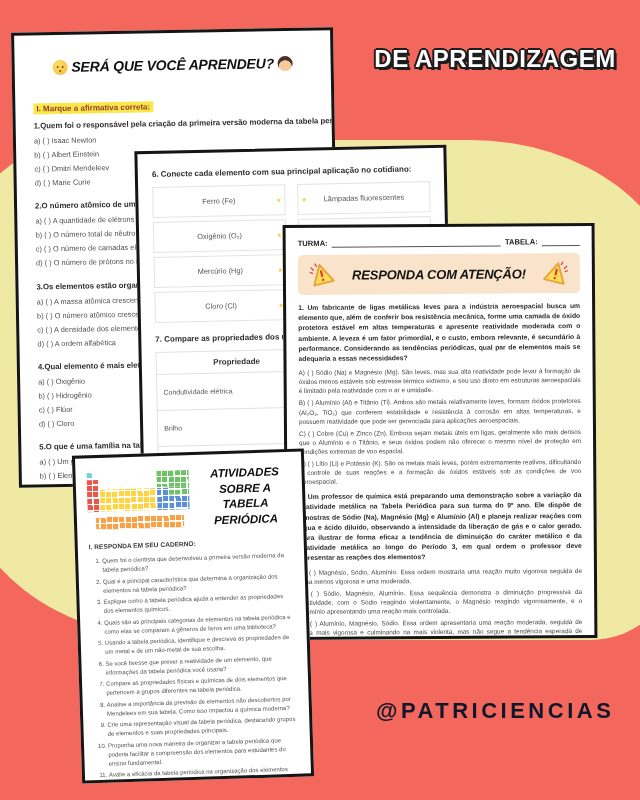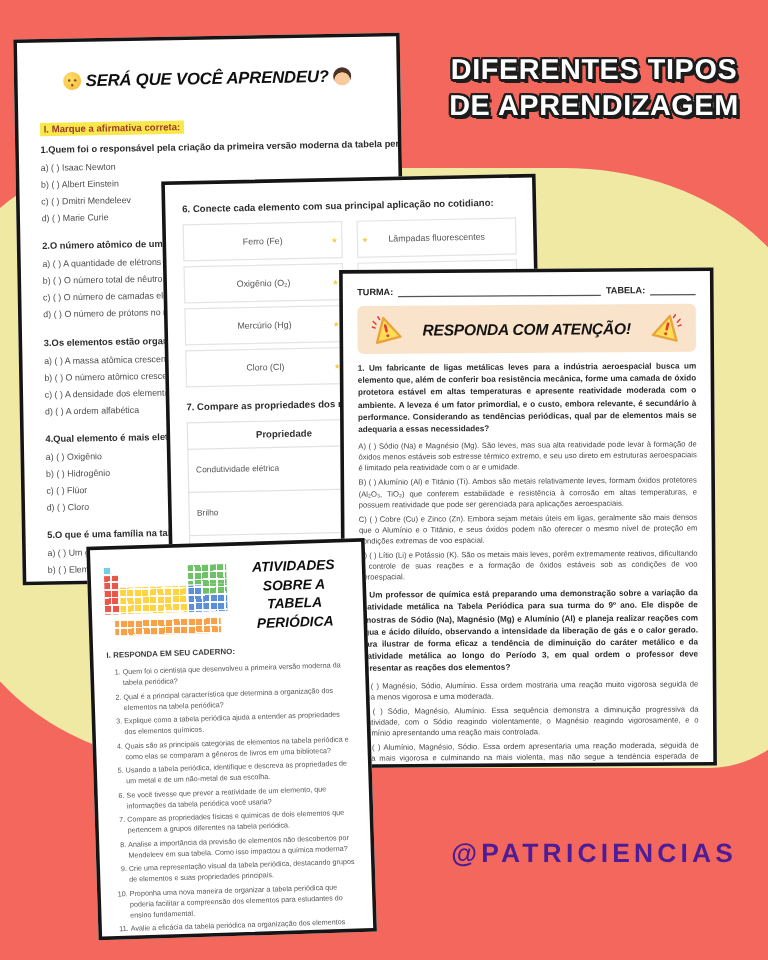--- a/index.html
+++ b/index.html
@@ -11,21 +11,21 @@
   .blob { position:absolute; left:-40px; top:140px; width:720px; height:500px;
           background:#F0E9A4; z-index:0;
           border-radius:130px 210px 90px 220px / 120px 160px 90px 170px; }
 
   
   .headline { position:absolute; left:350px; top:44px; width:290px; text-align:center; z-index:5; }
   .headline div { color:#fff; font-weight:800; font-size:24px; line-height:1.24; letter-spacing:.5px;
     text-shadow:2px 0 0 #1d1d1d,-2px 0 0 #1d1d1d,0 2px 0 #1d1d1d,0 -2px 0 #1d1d1d,
       1.5px 1.5px 0 #1d1d1d,-1.5px 1.5px 0 #1d1d1d,1.5px -1.5px 0 #1d1d1d,-1.5px -1.5px 0 #1d1d1d,3px 3px 0 #1d1d1d; }
 
-  .handle { position:absolute; left:376px; top:698px; z-index:5; color:#4c1d95; font-weight:700;
+  .handle { position:absolute; left:376px; top:698px; z-index:5; color:#0f172a; font-weight:700;
             font-size:22px; letter-spacing:3.5px; }
 
   
   .page { position:absolute; background:#fff; border:3px solid #151515; overflow:hidden; }
   .page1 { left:15px;  top:30px;  width:322px; height:455px; z-index:1; transform:rotate(-1deg);   padding:24px 18px; }
   .page2 { left:138px; top:148px; width:312px; height:352px; z-index:2; transform:rotate(-1.2deg); padding:16px 14px; }
   .page3 { left:284px; top:224px; width:312px; height:415px; z-index:3; transform:rotate(-0.4deg); padding:11px 12px; }
   .page4 { left:77px;  top:452px; width:232px; height:328px; z-index:4; transform:rotate(-1.8deg); padding:12px 11px; }
 
   
@@ -91,21 +91,20 @@
   .p4-list { padding-left:13px; }
   .p4-list li { font-size:6px; color:#555; line-height:1.5; margin-bottom:2.5px; }
 </style>
 </head>
 <body>
 
 <div class="canvas">
   <div class="blob"></div>
 
   <div class="headline">
-    <div>DIFERENTES TIPOS</div>
     <div>DE APRENDIZAGEM</div>
   </div>
 
   <div class="page page1">
     <div class="p1-title">
       <span class="emoji-think"></span>
       <span class="t">SERÁ QUE VOCÊ APRENDEU?</span>
       <span class="emoji-shrug"></span>
     </div>
     <span class="hl">I. Marque a afirmativa correta:</span>

